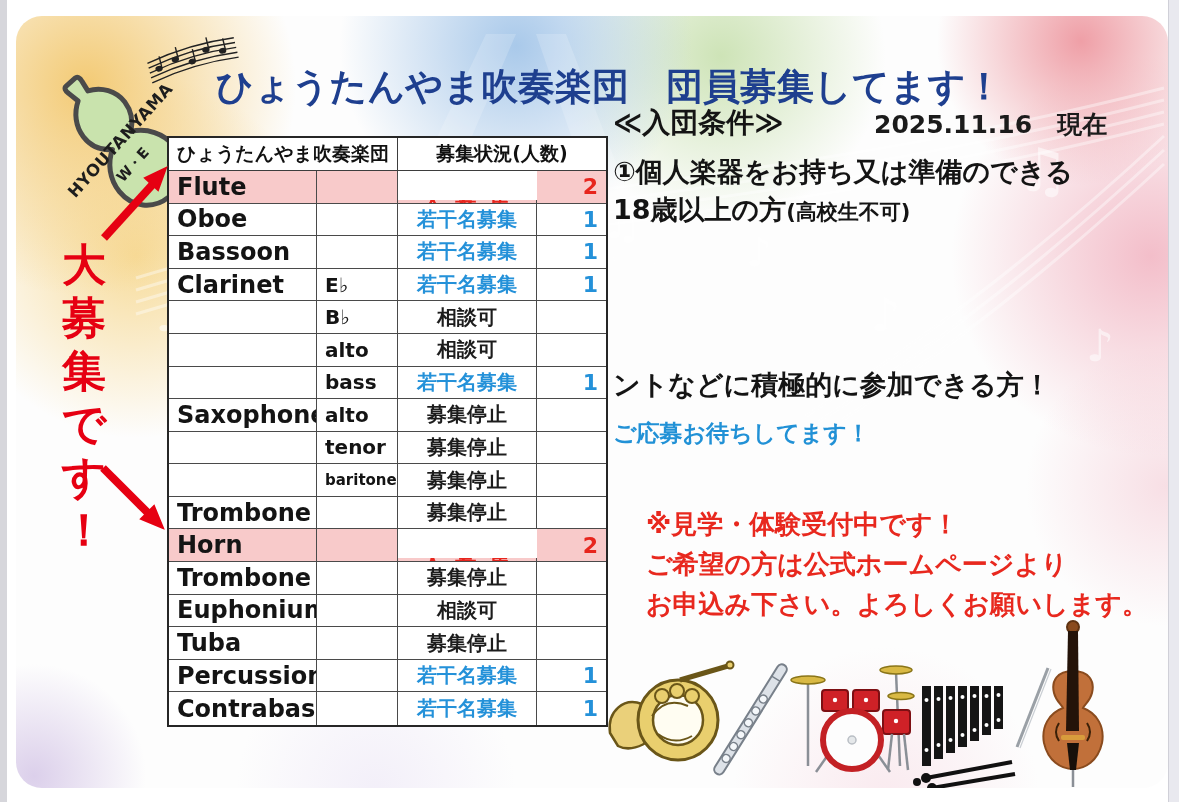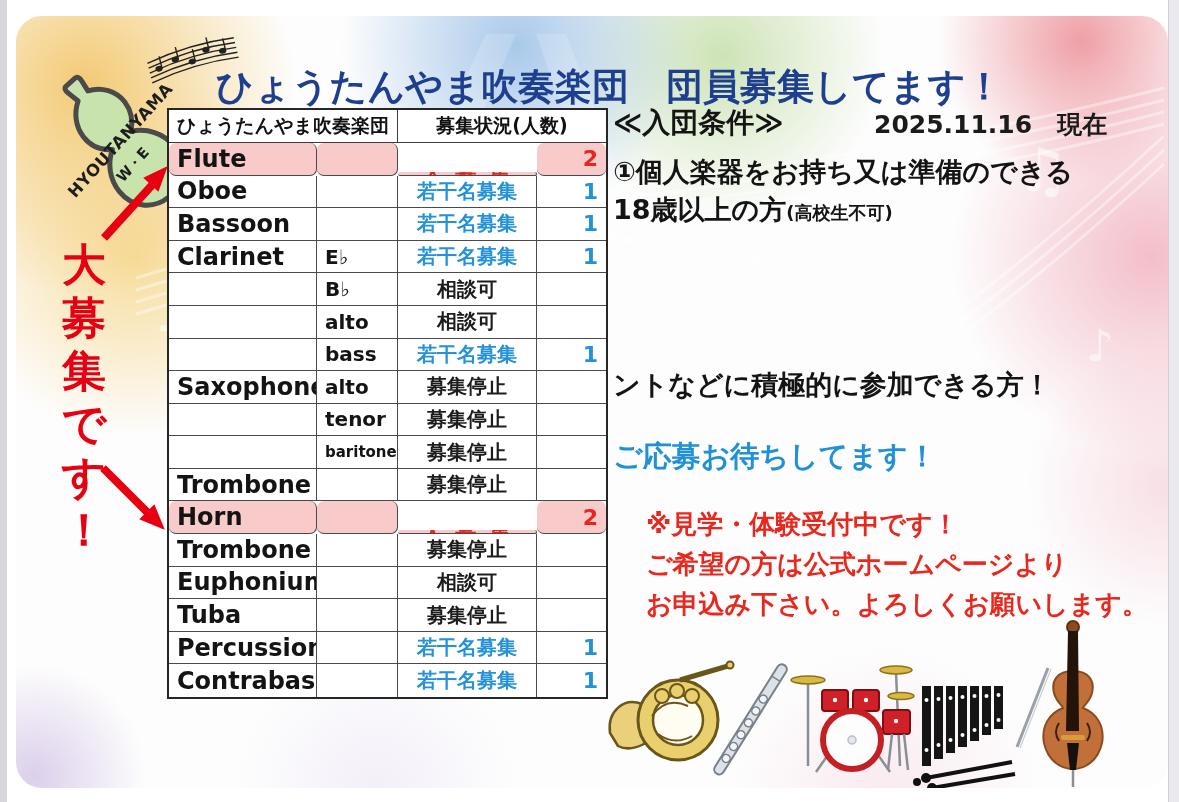--- a/index.html
+++ b/index.html
@@ -25,53 +25,53 @@
       radial-gradient(circle 220px at 870px 785px, rgba(246,214,224,.5) 0%, rgba(246,214,224,0) 70%),
       #fdfdfd; }
 
   .abs { position:absolute; }
   svg  { display:block; }
 
   #title { left:200px; top:46px; font-size:37px; font-weight:700; color:#1e3f8f; letter-spacing:0; white-space:nowrap; }
   #date  { left:858px; top:92px; font-size:25px; font-weight:600; color:#1b1b1b; white-space:nowrap; }
 
   
-  #rtable { left:151px; top:92px; width:441px; height:591px; background:#ffffff;
+  #rtable { left:151px; top:120px; width:441px; height:591px; background:#ffffff;
     border:2px solid #262626; display:grid;
     grid-template-columns:148px 81px 139px 69px;
     grid-template-rows:33px repeat(17, 1fr); }
   .hcell { grid-column:span 2; display:flex; align-items:center; justify-content:center;
     font-size:19px; font-weight:600; color:#111; border-bottom:1.6px solid #3d3d3d; }
   .hcell.first { border-right:1.6px solid #3d3d3d; }
   .trow { display:contents; }
   .cell { display:flex; align-items:center; border-bottom:1.4px solid #4a4a4a; border-right:1.4px solid #4a4a4a;
     background:#fff; overflow:hidden; white-space:nowrap; }
   .trow .cell:nth-child(4) { border-right:none; }
   .trow:last-of-type .cell { border-bottom:none; }
   .cell.inst   { padding-left:8px;  font-size:24px; font-weight:600; color:#141414; }
   .cell.sub    { padding-left:8px;  font-size:20px; font-weight:600; color:#141414; }
   .cell.sub.small { font-size:15px; }
   .cell.status { justify-content:center; font-size:20px; font-weight:700; color:#1c1c1c; }
   .cell.count  { justify-content:flex-end; padding-right:8px; font-size:22px; font-weight:700; }
-  .trow.major > .cell { background:#f8caca;border-radius:7px; }
+  .trow.major > .cell { background:#f8caca; }
   .trow.major .status { color:#e7251d; font-size:22px; letter-spacing:2px;margin-top:29px; }
   .trow.major .count  { color:#e7251d; }
   .trow.few .status   { color:#2491d9; }
   .trow.few .count    { color:#2491d9; }
 
   
   .jtext { color:#141414; font-weight:600; white-space:nowrap; }
   #cond-heading { left:597px; top:88px;  font-size:28px; }
   #cond1a { left:597px; top:138px; font-size:27px; }
   #cond1b { left:597px; top:176px; font-size:27px; }
-  #cond1b .small-note { font-size:18px; }
+  #cond1b .small-note { font-size:21px; }
   #cond2  { left:597px; top:238px; font-size:27px; }
   #cond3a { left:597px; top:314px; font-size:27px; }
   #cond3b { left:597px; top:351px; font-size:27px; }
-  #appeal { left:597px; top:421px; font-size:29px; font-weight:700; color:#2191d6; white-space:nowrap; }
+  #appeal { left:597px; top:402px; font-size:23px; font-weight:700; color:#2191d6; white-space:nowrap; }
   .notice { color:#e8281e; font-weight:700; white-space:nowrap; font-size:26px; }
   #notice1 { left:630px; top:491px; }
   #notice2 { left:630px; top:531px; }
   #notice3 { left:630px; top:571px; }
 
   
   #callout { left:42px; top:222px; width:52px; text-align:center; }
   #callout span { display:block; font-size:44px; line-height:53px; font-weight:700; color:#e60012; }
 
   #arrows, #watermark { left:0; top:0; pointer-events:none; }

